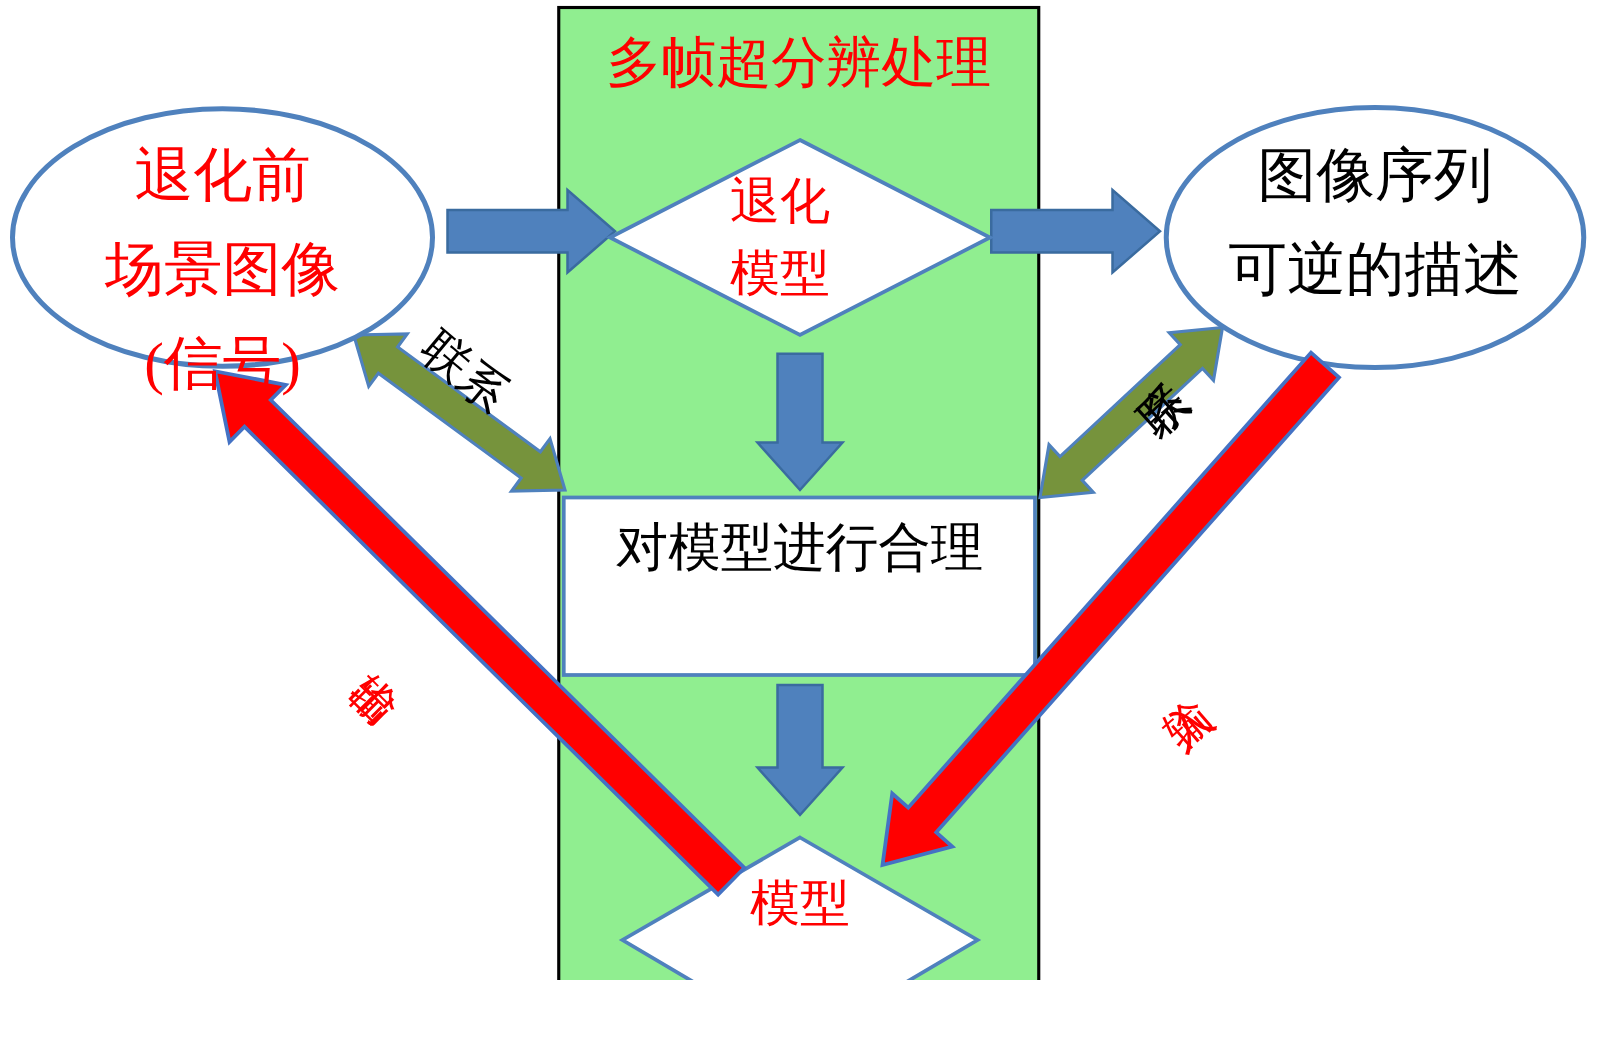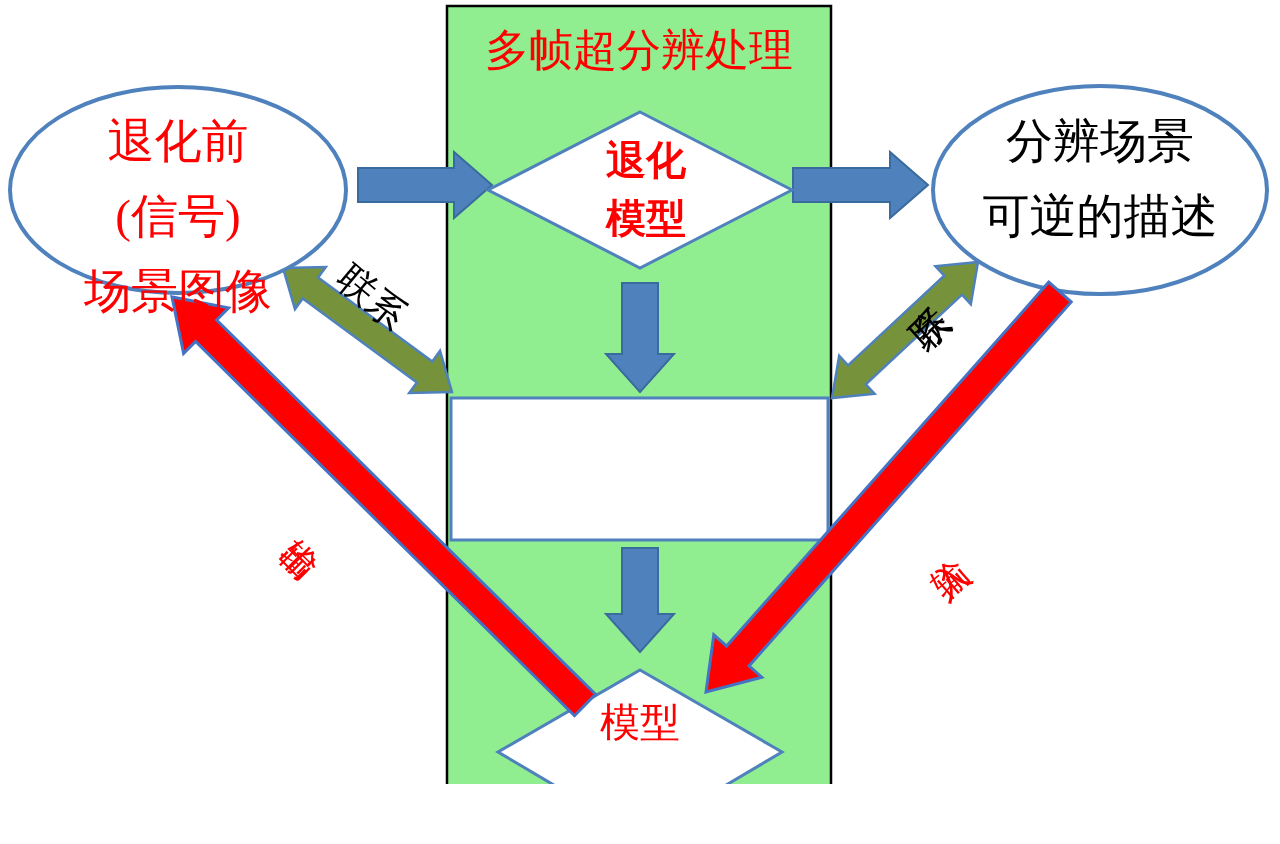--- a/index.html
+++ b/index.html
@@ -53,35 +53,36 @@
     <polygon points="640,670 782,752 640,836 498,752" fill="#ffffff" stroke="#4F81BD" stroke-width="3"></polygon>
 
     <polygon points="1048.8,282.1 726.6,646.1 713.8,634.8 706,692 761.8,677.2 749,665.9 1071.2,301.9" fill="#FF0000" stroke="#4472C4" stroke-width="3"></polygon>
     <polygon points="595.5,694.3 216.6,320 228.6,307.9 172,297 183.6,353.5 195.6,341.4 574.5,715.7" fill="#FF0000" stroke="#4472C4" stroke-width="3"></polygon>
   </svg>
 
   <div class="panel-title">多帧超分辨处理</div>
 
   <div class="txt node-ellipse-text red" style="left:10px;top:104px;width:336px;">
     <span class="line">退化前</span>
+    <span class="line">场景图像</span>
     <span class="line">(信号)</span>
-    <span class="line">场景图像</span>
   </div>
 
   <div class="txt node-ellipse-text black" style="left:932px;top:104px;width:336px;">
-    <span class="line">分辨场景</span>
+    <span class="line">图像序列</span>
     <span class="line">可逆的描述</span>
   </div>
 
-  <div class="txt node-diamond-text red" style="left:496px;top:132px;width:300px;font-weight:bold;">
+  <div class="txt node-diamond-text red" style="left:474px;top:132px;width:300px;">
     <span class="line">退化</span>
     <span class="line">模型</span>
   </div>
 
   <div class="txt node-rect-text black" style="left:451px;top:411px;width:377px;">
+    <span class="line">对模型进行合理</span>
   </div>
 
   <div class="txt node-diamond-text red" style="left:498px;top:694px;width:284px;">
     <span class="line">模型</span>
   </div>
 
   <div class="edge-label lbl-link-left black">联系</div>
   <div class="edge-label vert lbl-link-right black">联系</div>
   <div class="edge-label vert lbl-output red">输出</div>
   <div class="edge-label vert lbl-input red">输入</div>

